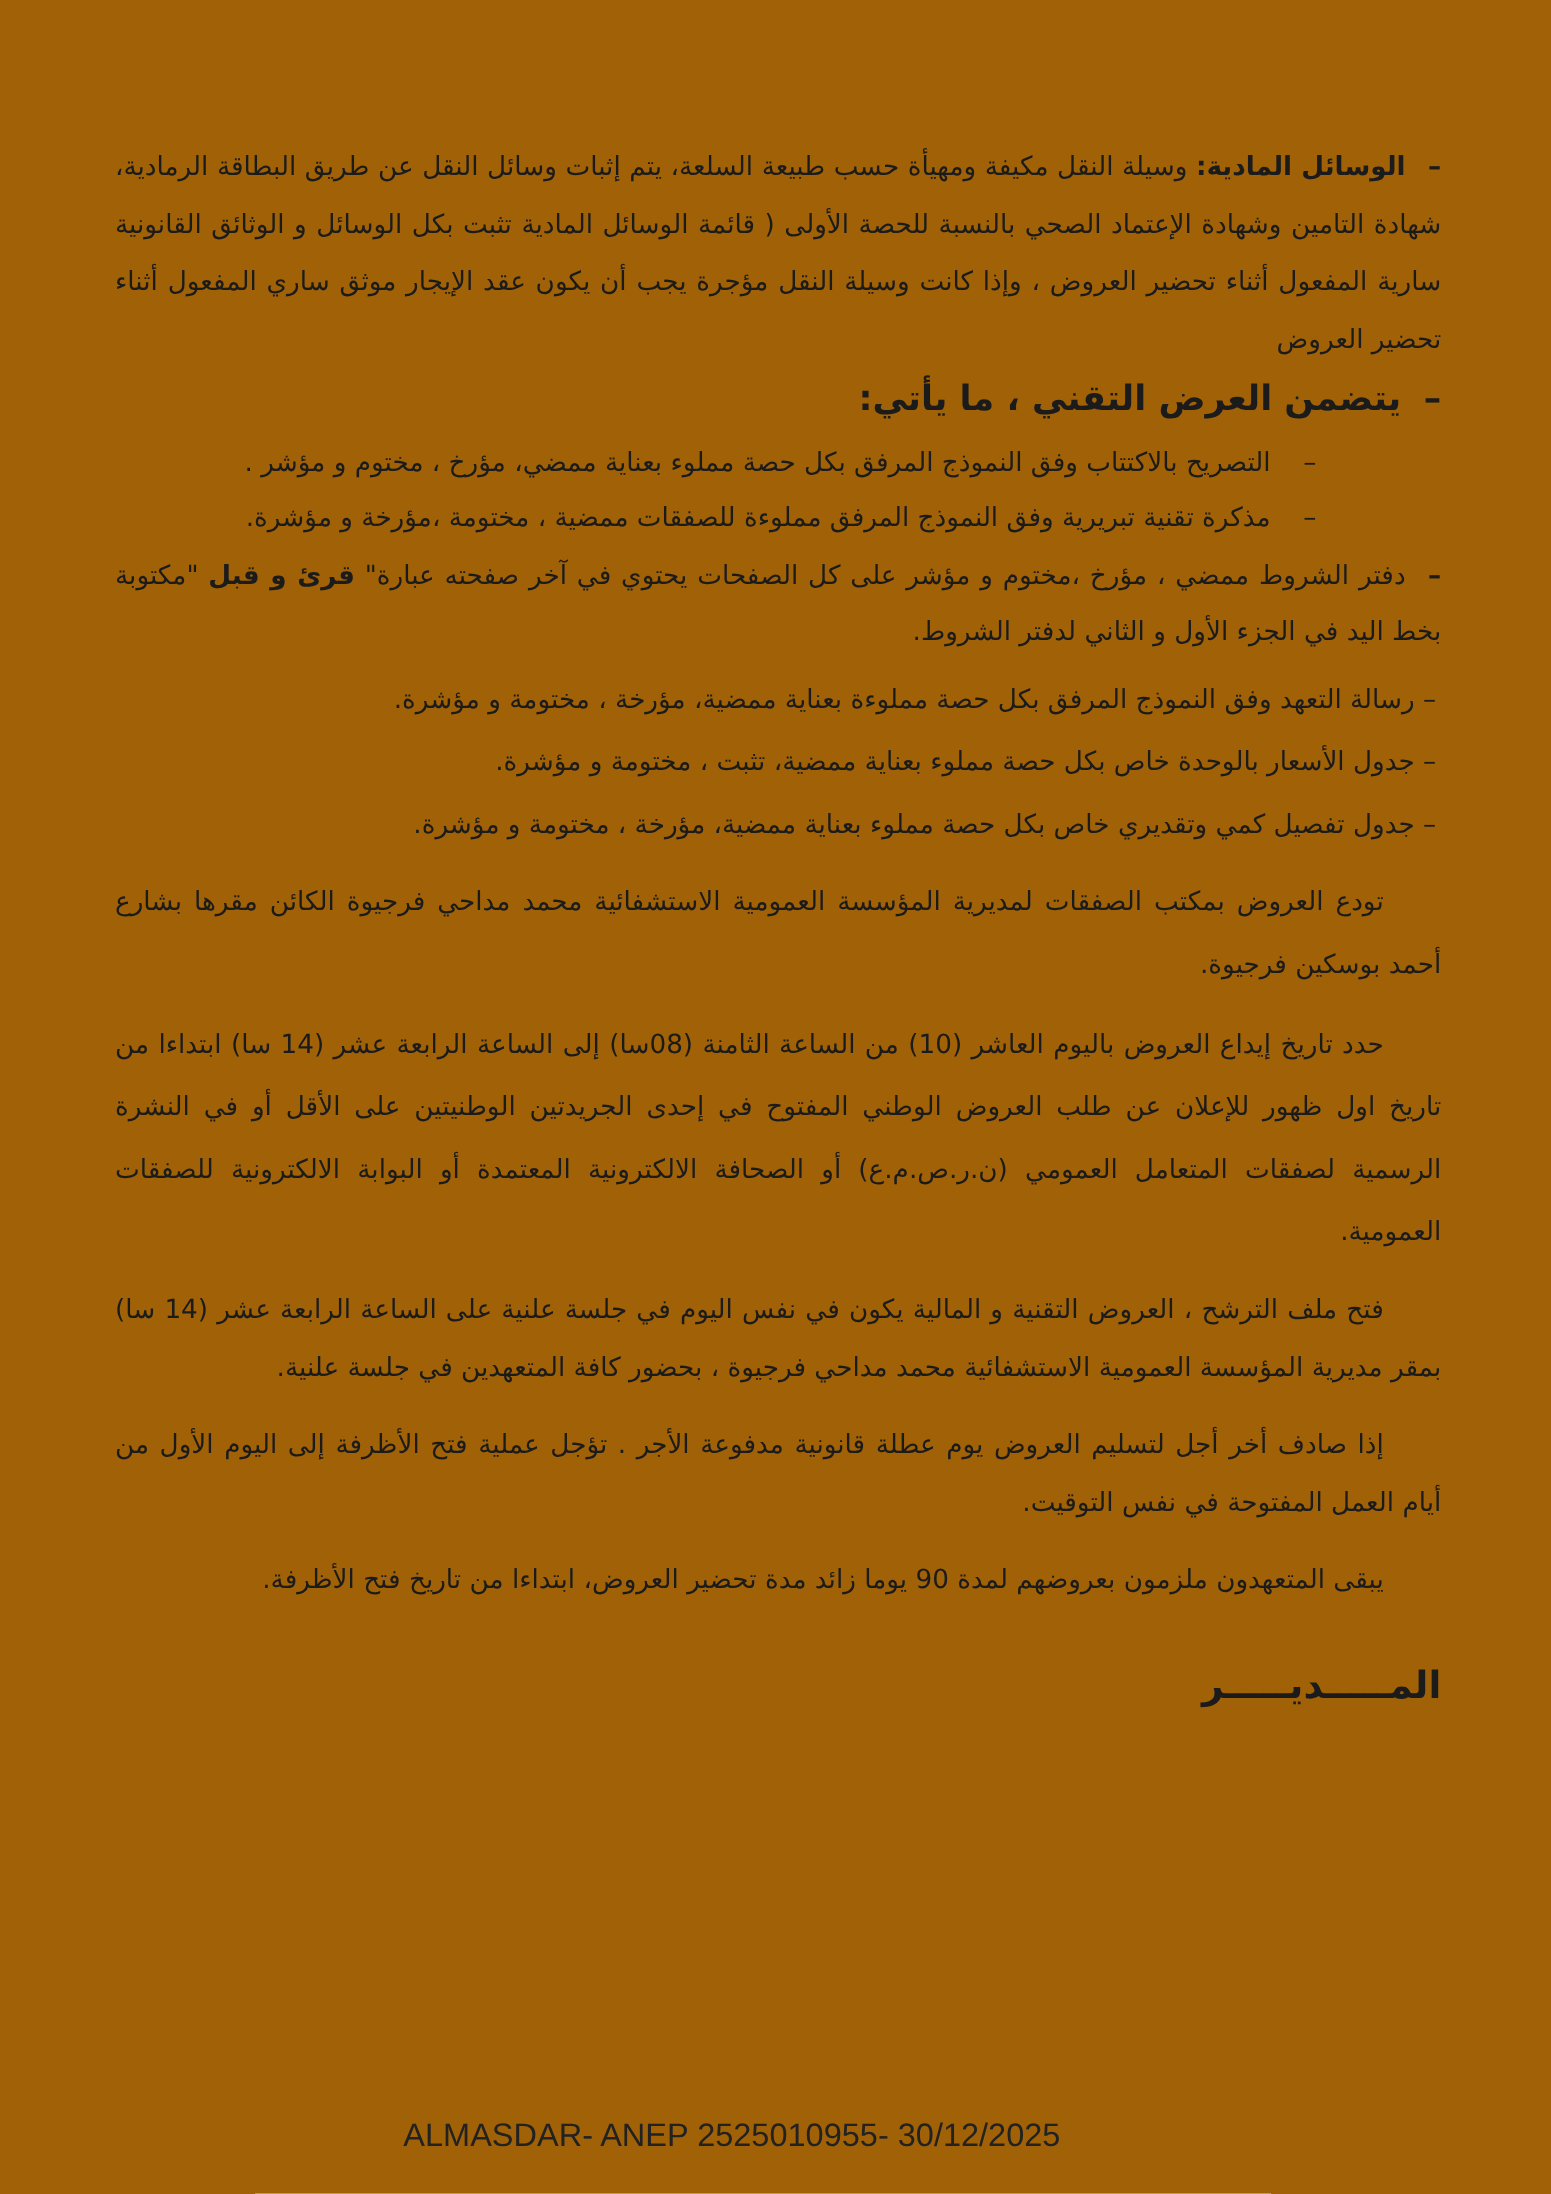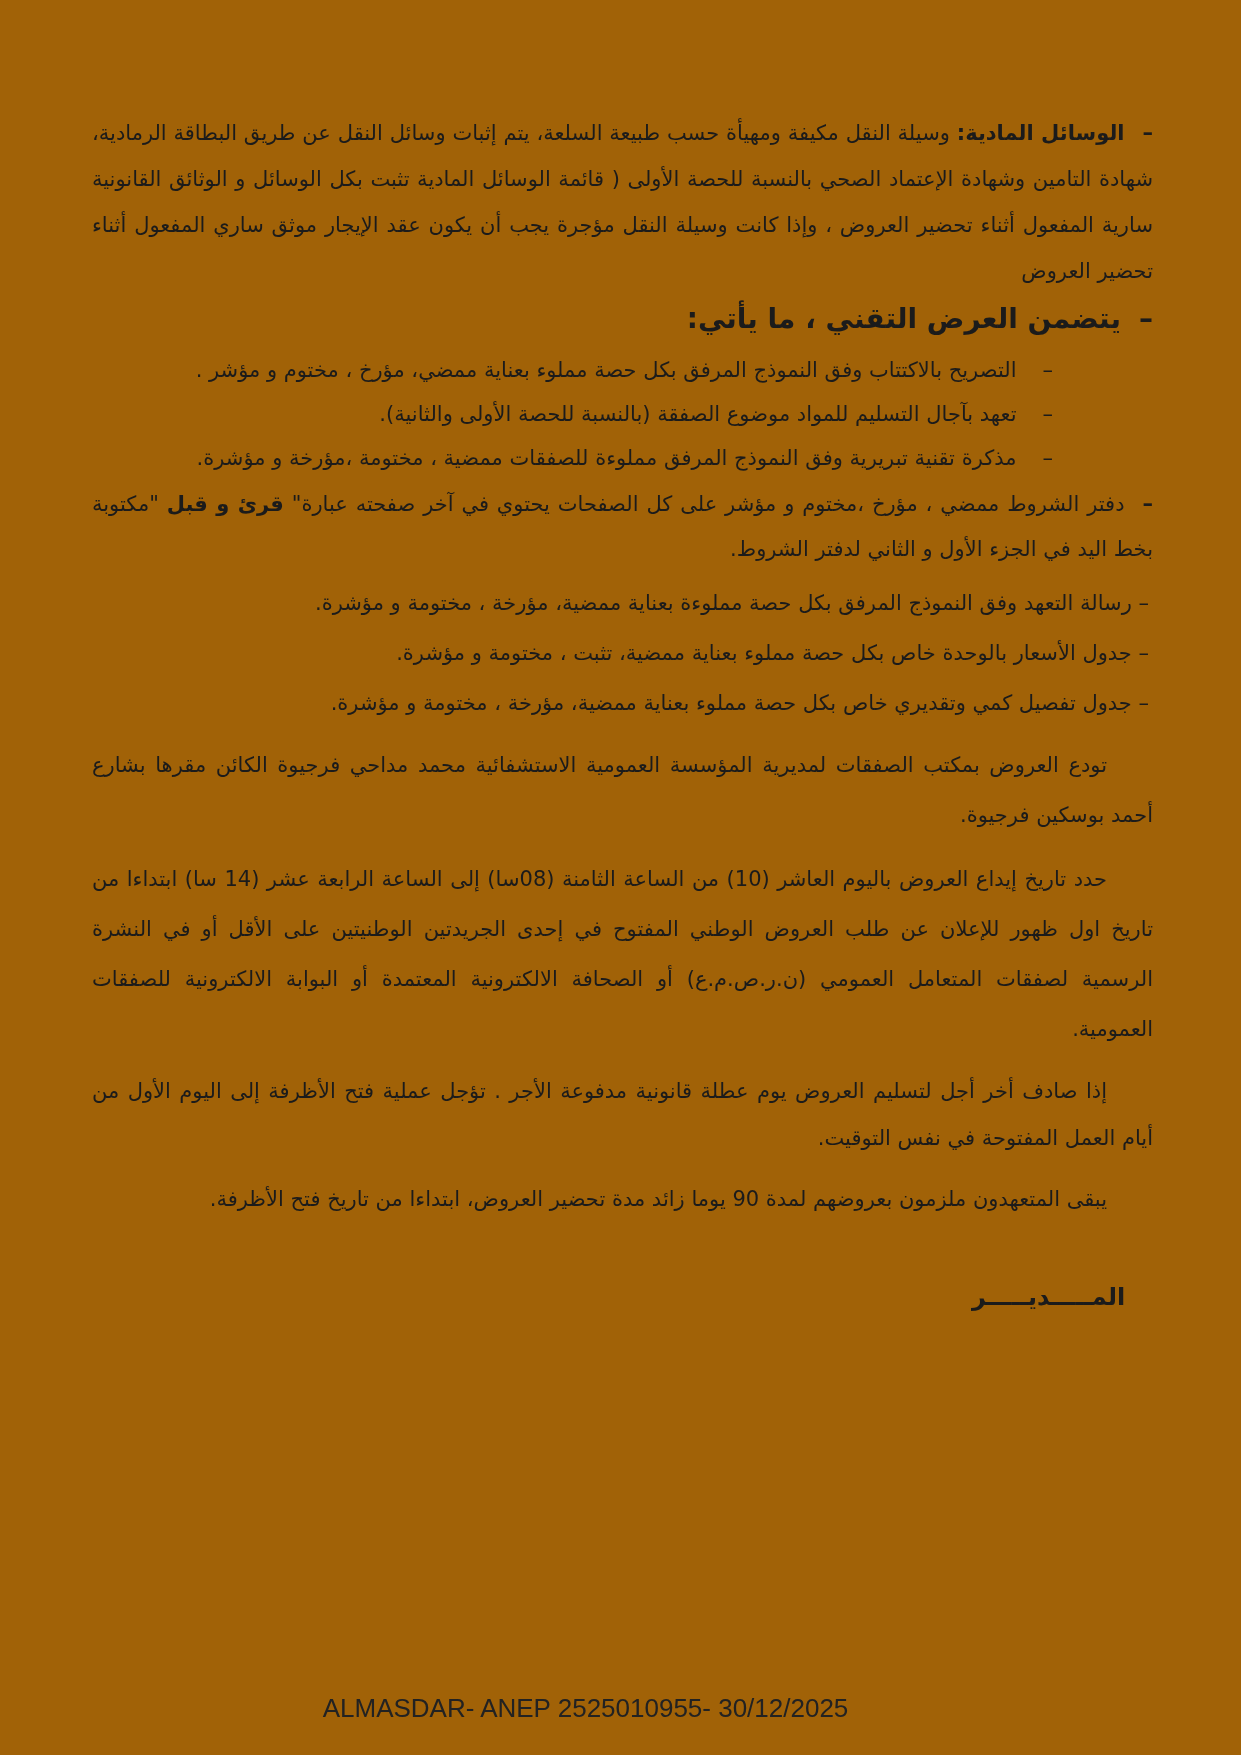--- a/index.html
+++ b/index.html
@@ -35,26 +35,26 @@
   .head2 { line-height:48px; font-weight:bold; font-size:22px; margin-top:12px; }
   .head2 .num { font-size:26px; margin-left:8px; }
 
   .finlist { margin-top:8px; }
   .fin { line-height:46px; margin-top:4px; padding-right:4px; }
 
   .para { line-height:50px; text-indent:46px; margin-top:14px; }
   .para.tight { line-height:47px; }
 
   .signature {
-    margin-top:60px;
+    margin-top:44px;
     text-align:left;
     padding-left:880px;
     direction:rtl;
     font-weight:bold;
-    font-size:24px;
+    font-size:30px;
     white-space:nowrap;
   }
 
   .footer {
     position:absolute;
     top:1693px; left:0; right:0;
     text-align:center;
     direction:ltr;
     font-family:"Liberation Sans", sans-serif;
     font-size:26px;
@@ -68,35 +68,35 @@
 <div class="page">
   <div class="content">
 
     <p class="li1"><span class="dash">–</span><b>الوسائل المادية:</b>
       <span>وسيلة النقل مكيفة ومهيأة حسب طبيعة السلعة، يتم إثبات وسائل النقل عن طريق البطاقة الرمادية، شهادة التامين وشهادة الإعتماد الصحي  بالنسبة للحصة الأولى ( قائمة الوسائل المادية تثبت بكل الوسائل و الوثائق القانونية سارية المفعول أثناء تحضير العروض ، وإذا كانت وسيلة النقل مؤجرة يجب أن يكون عقد الإيجار موثق ساري المفعول أثناء تحضير العروض</span></p>
 
     <p class="li1 head1"><span class="dash">–</span><span>يتضمن العرض التقني ، ما يأتي:</span></p>
 
     <div class="sublist">
       <p class="li2"><span class="dash2">–</span><span>التصريح بالاكتتاب وفق النموذج المرفق بكل حصة مملوء بعناية ممضي، مؤرخ ، مختوم و مؤشر .</span></p>
-      <p class="li2"><span class="dash2">–</span><span>تعهد بآجال التسليم للمواد موضوع الصفقة (بالنسبة للحصة الأولى والثانية).</span></p>
       <p class="li2"><span class="dash2">–</span><span>مذكرة تقنية تبريرية وفق النموذج المرفق مملوءة للصفقات ممضية ، مختومة ،مؤرخة و مؤشرة.</span></p>
     </div>
 
     <p class="li1 cahier"><span class="dash">–</span><span>دفتر الشروط ممضي ، مؤرخ ،مختوم و مؤشر على كل الصفحات يحتوي في آخر صفحته عبارة" </span><b>قرئ و قبل</b><span> "مكتوبة بخط اليد في الجزء الأول و الثاني لدفتر الشروط.</span></p>
 
 
     <div class="finlist">
       <p class="fin">– رسالة التعهد وفق النموذج المرفق بكل حصة مملوءة بعناية ممضية، مؤرخة ، مختومة و مؤشرة.</p>
       <p class="fin">– جدول الأسعار بالوحدة خاص بكل حصة مملوء بعناية ممضية، تثبت ، مختومة و مؤشرة.</p>
       <p class="fin">– جدول تفصيل كمي وتقديري خاص بكل حصة مملوء بعناية ممضية، مؤرخة ، مختومة و مؤشرة.</p>
     </div>
 
     <p class="para">تودع العروض بمكتب الصفقات لمديرية المؤسسة العمومية الاستشفائية محمد مداحي فرجيوة الكائن مقرها بشارع أحمد بوسكين فرجيوة.</p>
     <p class="para">حدد تاريخ إيداع العروض باليوم  العاشر (10) من الساعة الثامنة (08سا) إلى الساعة الرابعة عشر (14 سا) ابتداءا من تاريخ اول ظهور للإعلان عن طلب العروض الوطني المفتوح في إحدى الجريدتين الوطنيتين على الأقل أو في النشرة الرسمية لصفقات المتعامل العمومي (ن.ر.ص.م.ع) أو الصحافة الالكترونية المعتمدة أو البوابة الالكترونية للصفقات العمومية.</p>
+    <p class="para tight">فتح ملف الترشح ، العروض التقنية و المالية يكون في نفس اليوم في جلسة علنية على الساعة الرابعة عشر (14 سا) بمقر مديرية المؤسسة العمومية الاستشفائية محمد مداحي فرجيوة ، بحضور كافة المتعهدين في جلسة علنية.</p>
     <p class="para tight">إذا صادف أخر أجل لتسليم العروض يوم عطلة قانونية مدفوعة الأجر . تؤجل عملية فتح الأظرفة إلى اليوم الأول من أيام العمل المفتوحة في نفس التوقيت.</p>
     <p class="para tight">يبقى المتعهدون ملزمون بعروضهم لمدة 90 يوما زائد مدة تحضير العروض، ابتداءا من تاريخ فتح الأظرفة.</p>
 
     <div class="signature">المـــــديـــــر</div>
   </div>
 
   <div class="footer">ALMASDAR- ANEP 2525010955- 30/12/2025</div>
 </div>
 
 </body></html>

